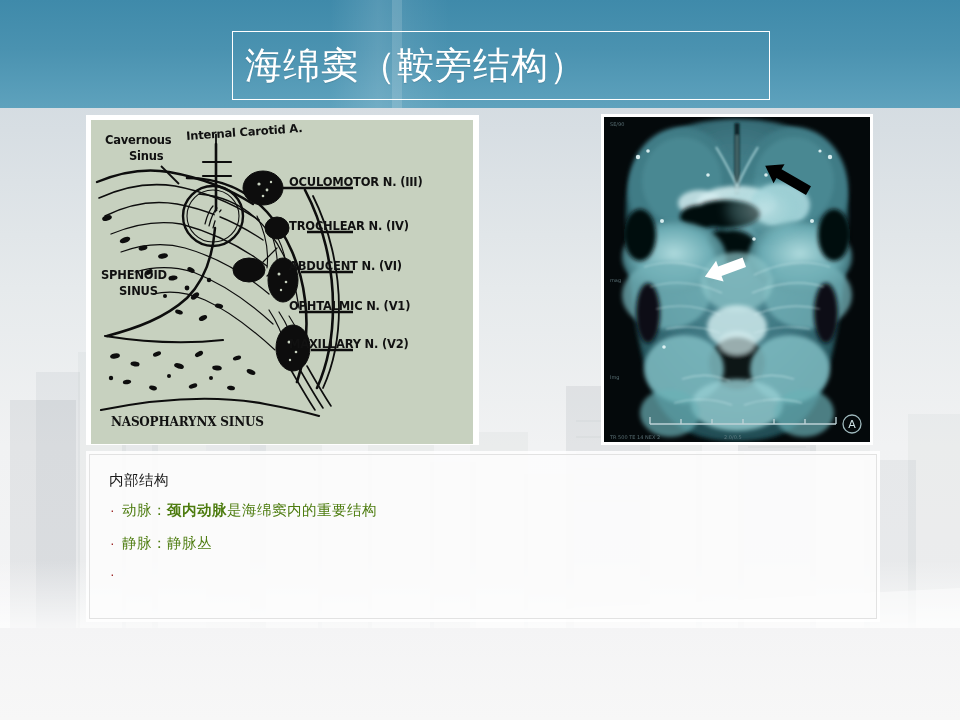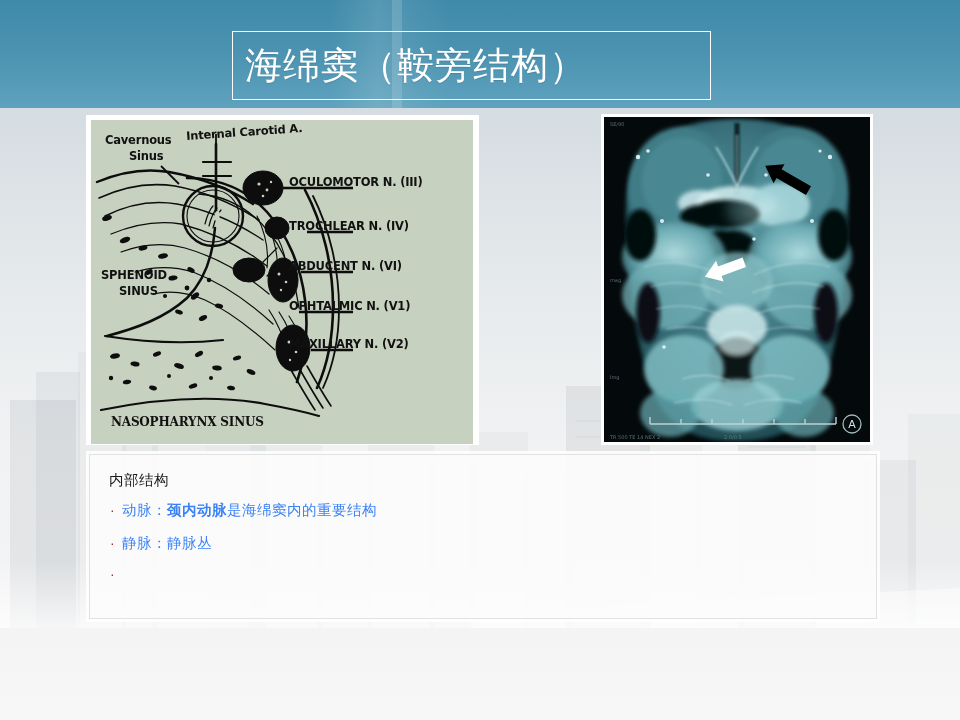--- a/index.html
+++ b/index.html
@@ -45,21 +45,21 @@
   }
   #header .sheen {
     position: absolute; left: 330px; top: 0; width: 120px; height: 108px;
     background: linear-gradient(90deg, rgba(255,255,255,0) 0%, rgba(255,255,255,0.12) 40%, rgba(255,255,255,0.05) 70%, rgba(255,255,255,0) 100%);
   }
   #header .sheen2 {
     position: absolute; left: 392px; top: 0; width: 10px; height: 108px;
     background: rgba(255,255,255,0.14);
   }
   #title-box {
-    position: absolute; left: 232px; top: 31px; width: 479px; height: 69px;
+    position: absolute; left: 232px; top: 31px; width: 538px; height: 69px;
     border: 1px solid #ffffff;
     display: flex; align-items: center;
   }
   #title-text {
     color: #ffffff;
     font-family: "DejaVu Serif", "Liberation Serif", serif;
     font-size: 37px;
     font-weight: 400;
     letter-spacing: 1px;
     padding-left: 12px;
@@ -126,21 +126,21 @@
     margin: 0 0 14px 0;
   }
   .tb-bullet {
     width: 16px; flex: 0 0 16px;
     color: #9e2a2a; font-size: 14px; line-height: 1;
     text-align: left; padding-left: 4px;
   }
   .tb-text {
     font-family: Liberation Mono, monospace;
     font-size: 14.5px;
-    color: #3b82f6;
+    color: #4d7c0f;
     letter-spacing: 0.5px;
     white-space: nowrap;
   }
   .tb-text b { font-weight: 700; }
 
   
   #logo {
     position: absolute; left: 668px; top: 645px;
     font-family: "DejaVu Sans", "Liberation Sans", sans-serif;
     font-size: 30px;

